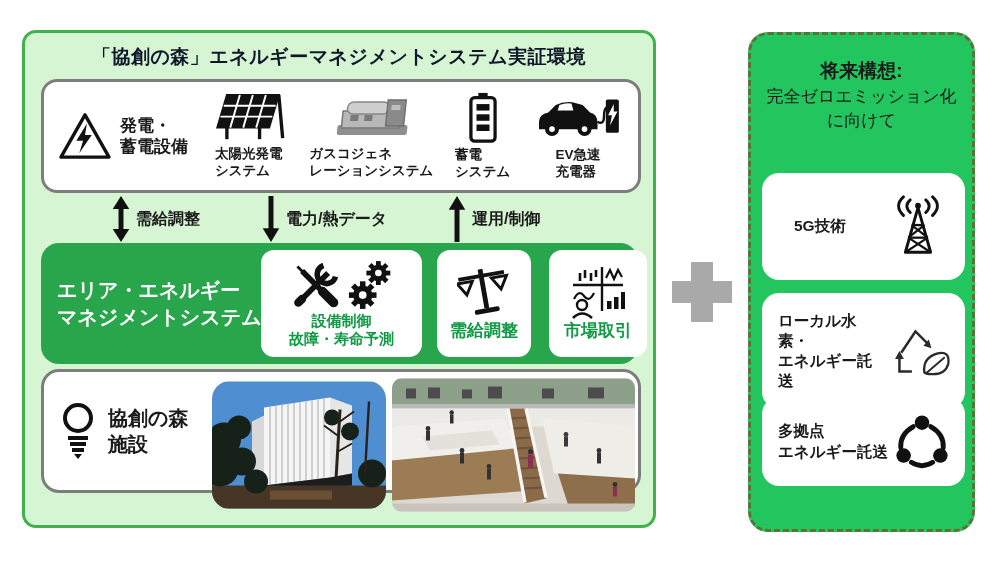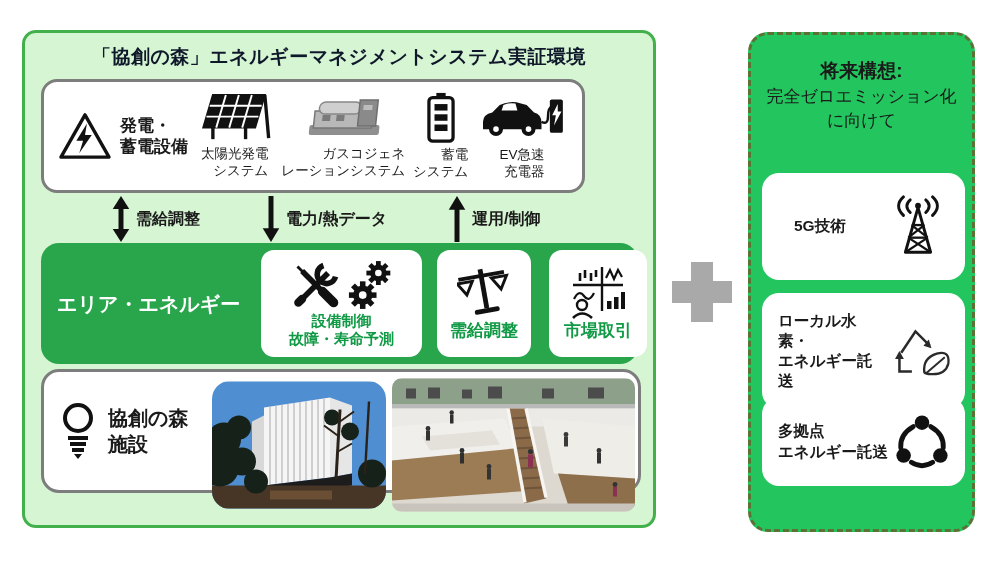--- a/index.html
+++ b/index.html
@@ -6,27 +6,27 @@
   html,body { background:#ffffff; }
   body { font-family: "Liberation Sans", "DejaVu Sans", sans-serif; color:#1a1a1a; }
   .stage { position:relative; width:1000px; height:563px; background:#ffffff; overflow:hidden; }
 
   
   .left-panel { position:absolute; left:22px; top:30px; width:634px; height:498px;
     background:#d6f5d2; border:3px solid #43b14b; border-radius:14px; }
   .panel-title { position:absolute; left:0; top:11px; width:100%; text-align:center;
     font-size:19px; font-weight:bold; letter-spacing:0.5px; color:#0f172a; }
 
-  .equip-box { position:absolute; left:16px; top:46px; width:544px; height:114px;
+  .equip-box { position:absolute; left:16px; top:46px; width:600px; height:114px;
     background:#ffffff; border:3px solid #7d7d7d; border-radius:16px;
     display:flex; align-items:center; justify-content:space-between; padding:4px 14px; }
   .equip-head { display:flex; align-items:center; gap:8px; }
   .equip-head-label { font-size:17px; font-weight:bold; line-height:1.25; }
   .equip-item { display:flex; flex-direction:column; align-items:center; justify-content:flex-end; }
-  .equip-item .cap { font-size:13.5px; font-weight:normal; line-height:1.25; text-align:right; margin-top:3px; }
+  .equip-item .cap { font-size:13.5px; font-weight:bold; line-height:1.25; text-align:left; margin-top:3px; }
 
   .flow { position:absolute; display:flex; align-items:center; gap:5px; height:46px; }
   .flow-label { font-size:16px; font-weight:bold; white-space:nowrap; }
   .flow-1 { left:86px;  top:163px; }
   .flow-2 { left:236px; top:163px; }
   .flow-3 { left:422px; top:163px; }
 
   .aems-box { position:absolute; left:16px; top:210px; width:597px; height:121px;
     background:#29a64b; border-radius:18px; }
   .aems-label { position:absolute; left:16px; top:50%; transform:translateY(-50%);
@@ -195,20 +195,21 @@
           <polygon points="10,0 19,15 1,15" fill="#111"></polygon>
           <rect x="7.3" y="14" width="5.4" height="36" fill="#111"></rect>
         </svg>
       </span>
       <span class="flow-label">運用/制御</span>
     </div>
 
     <div class="aems-box">
       <div class="aems-label">
         <span>エリア・エネルギー</span><br>
+        <span>マネジメントシステム</span>
       </div>
 
       <div class="func-box func-1">
         <div class="func-icons">
           <span>
             <svg width="52" height="52" viewBox="0 0 56 56">
               <line x1="8" y1="8" x2="14" y2="14" stroke="#111" stroke-width="3"></line>
               <line x1="13" y1="13" x2="35" y2="35" stroke="#111" stroke-width="6"></line>
               <line x1="35" y1="35" x2="47" y2="47" stroke="#111" stroke-width="10" stroke-linecap="round"></line>
               <path d="M36 7 A 10 10 0 1 0 49 19" fill="none" stroke="#111" stroke-width="6"></path>

